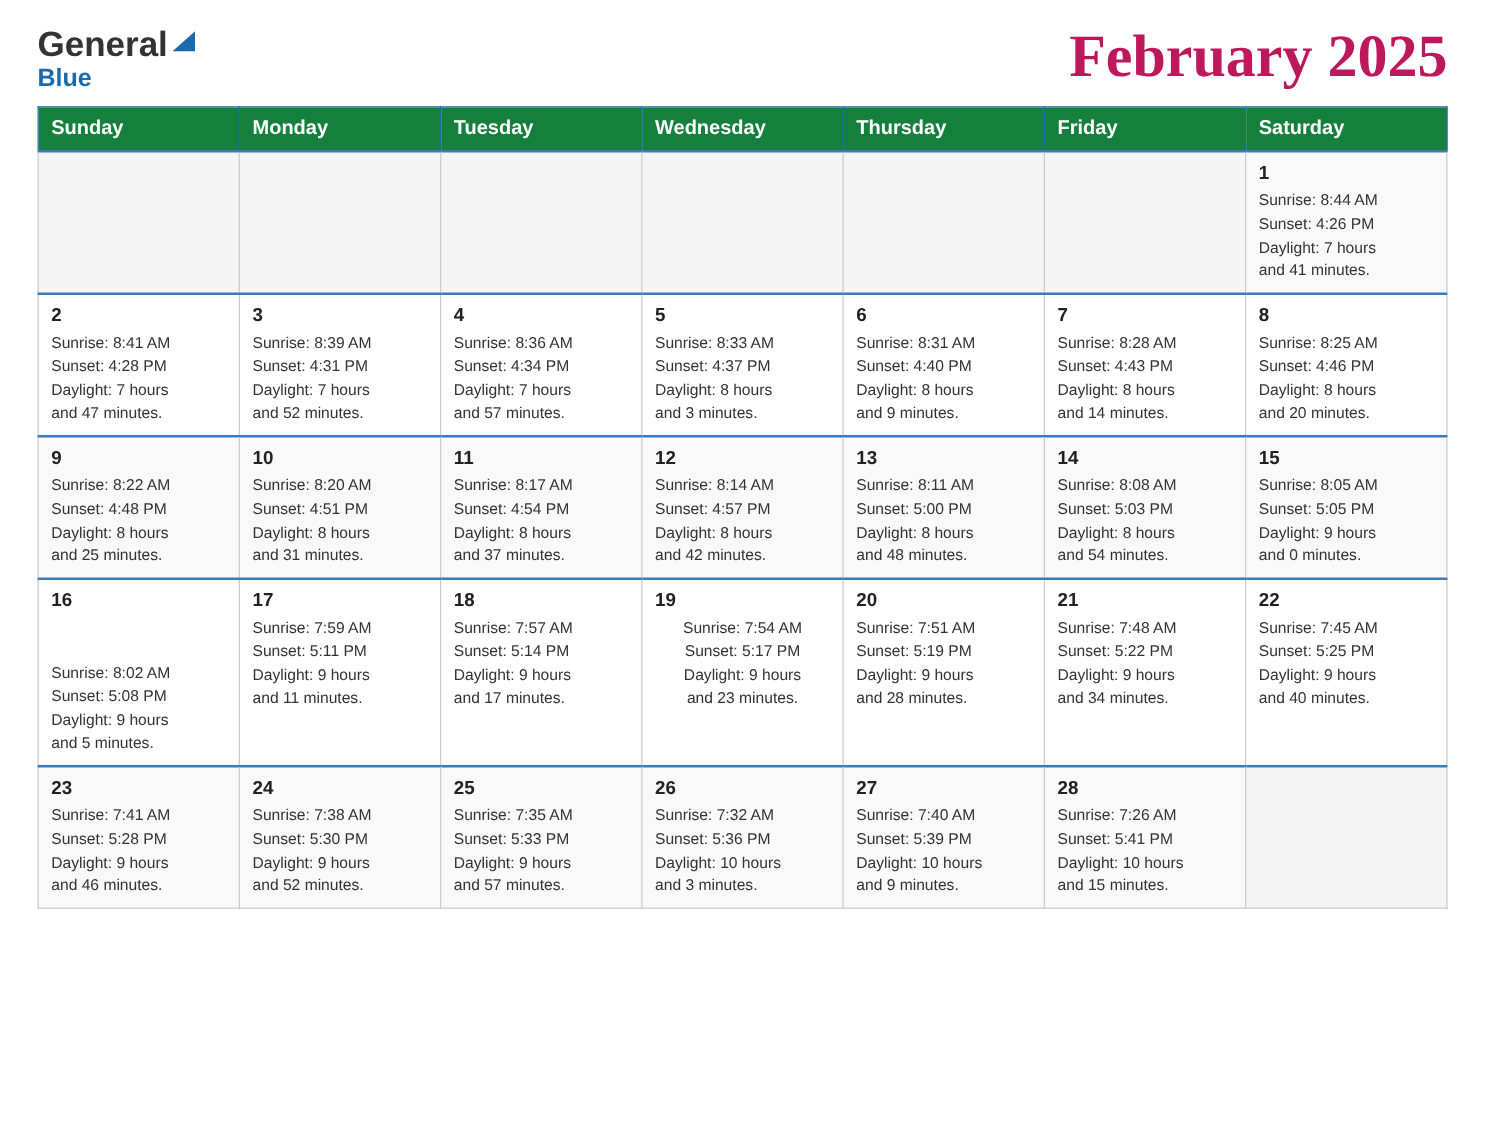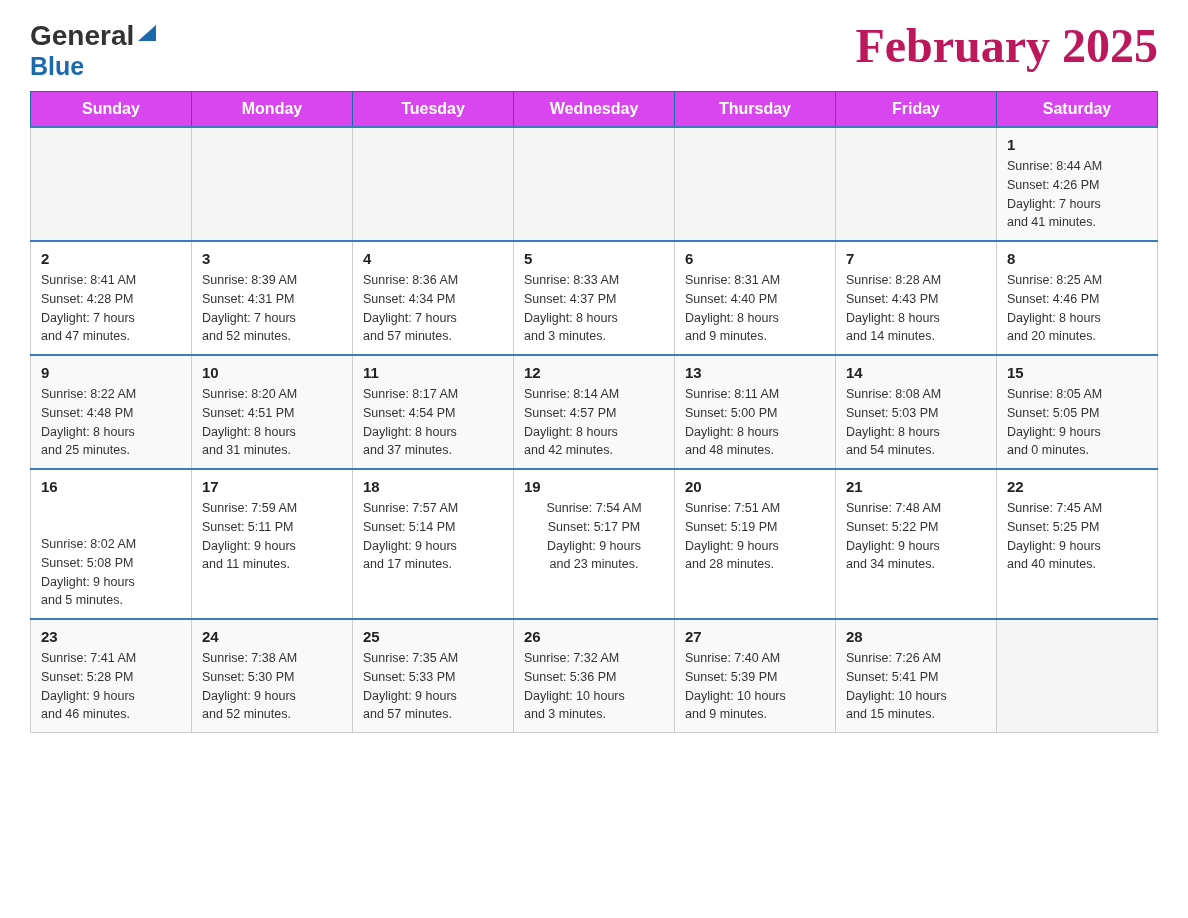--- a/index.html
+++ b/index.html
@@ -20,21 +20,21 @@
       display: flex;
       flex-direction: column;
       align-items: flex-start;
     }
     .logo-text-general {
       font-size: 28px;
       font-weight: bold;
       color: #333;
     }
     .logo-text-blue {
-      font-size: 25px;
+      font-size: 20px;
       font-weight: bold;
       color: #1a6aad;
       margin-top: -8px;
     }
     .logo-row {
       display: flex;
       align-items: center;
     }
     .title-block {
       text-align: right;
@@ -50,26 +50,26 @@
       font-size: 20px;
       font-weight: normal;
       color: #444;
     }
     .calendar {
       width: 100%;
       border-collapse: collapse;
       margin-top: 10px;
     }
     .calendar thead th {
-      background: #d946ef;
+      background: #15803d;
       color: #fff;
       font-size: 16px;
       font-weight: bold;
       padding: 8px 10px;
-      text-align: center;
+      text-align: left;
       border: 1px solid #1a6aad;
     }
     .calendar tbody td {
       vertical-align: top;
       padding: 8px 10px;
       border: 1px solid #ccc;
       width: 14.28%;
       min-height: 100px;
       font-size: 13px;
       color: #333;

